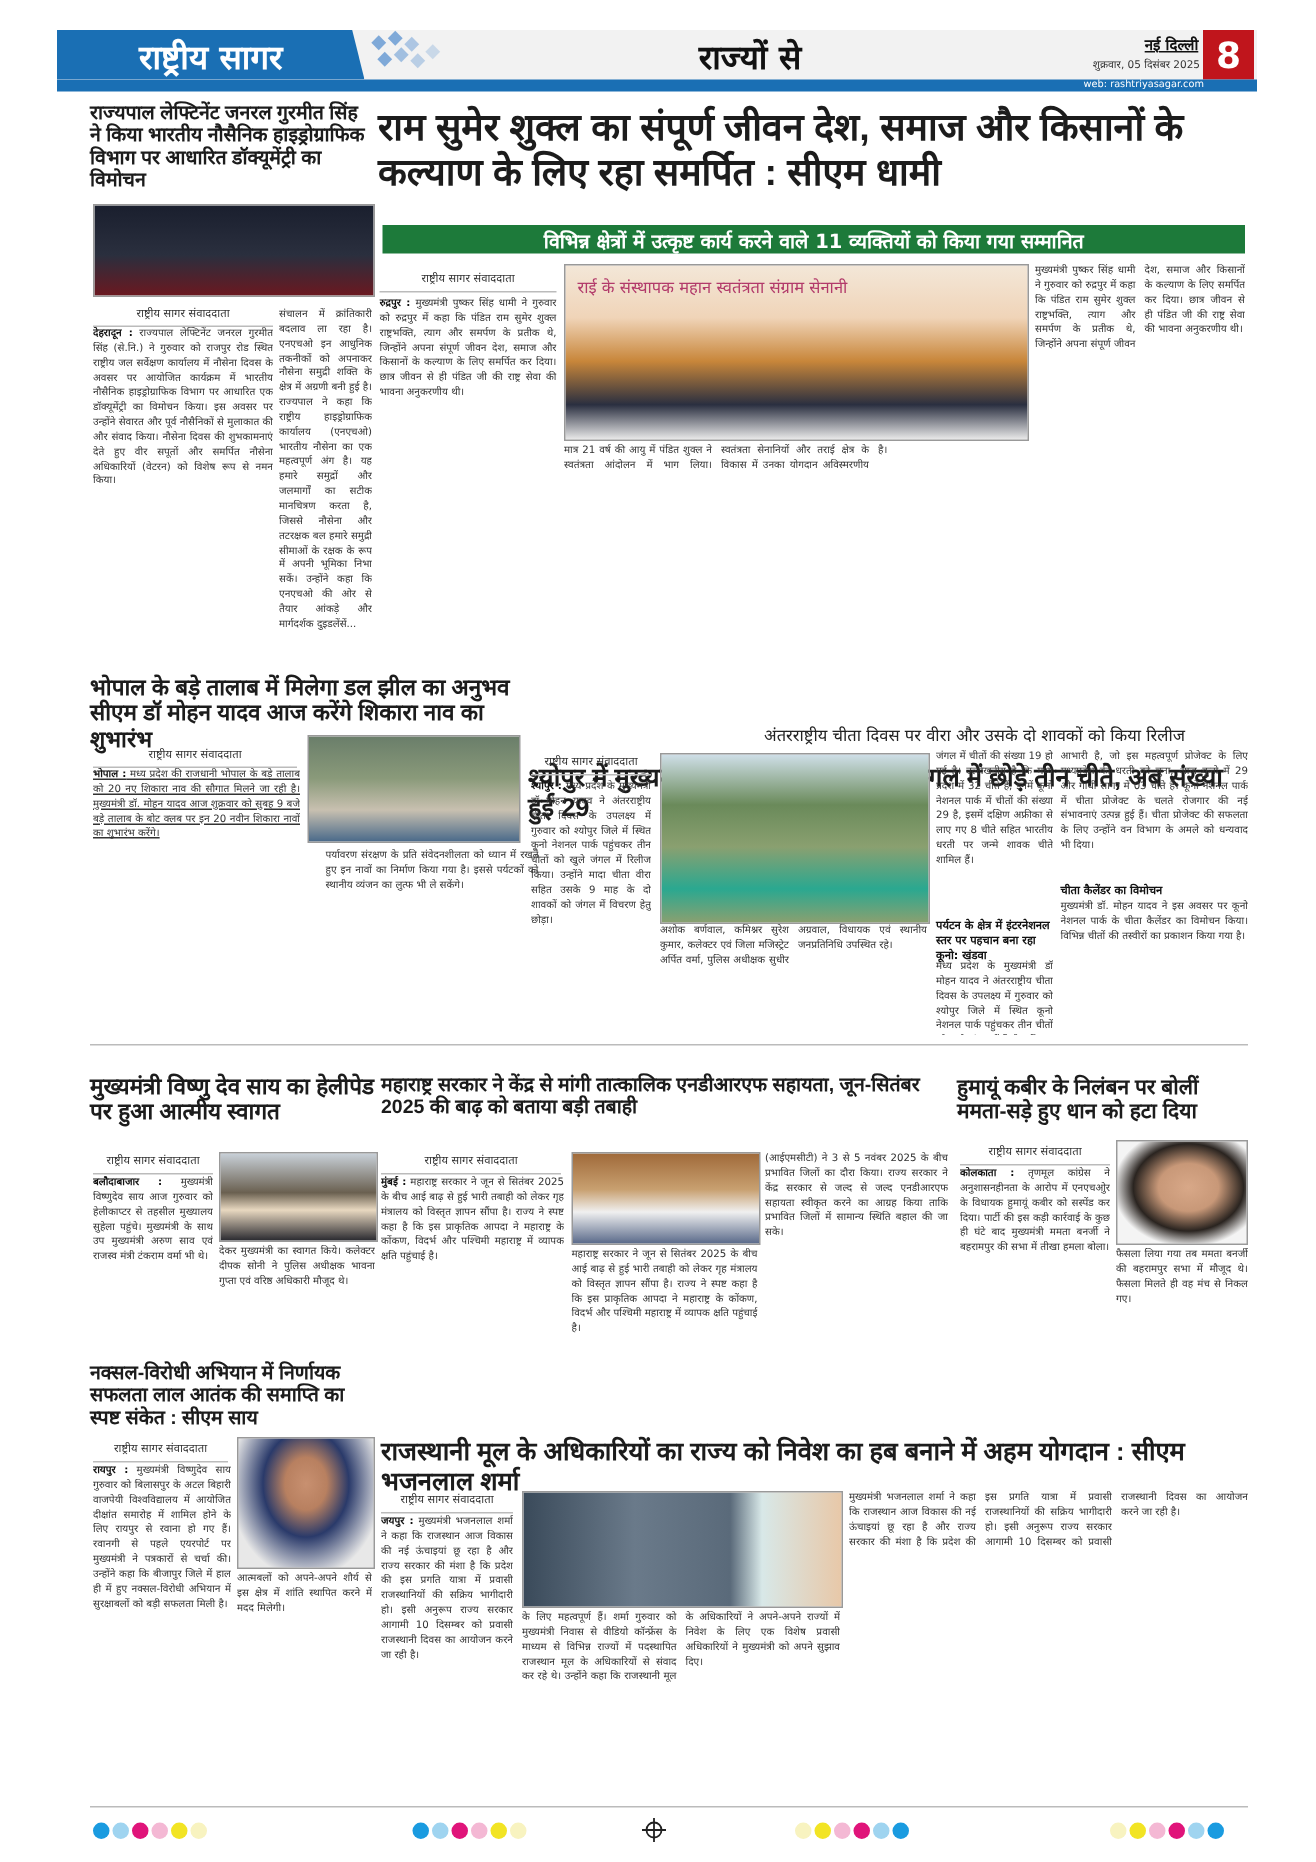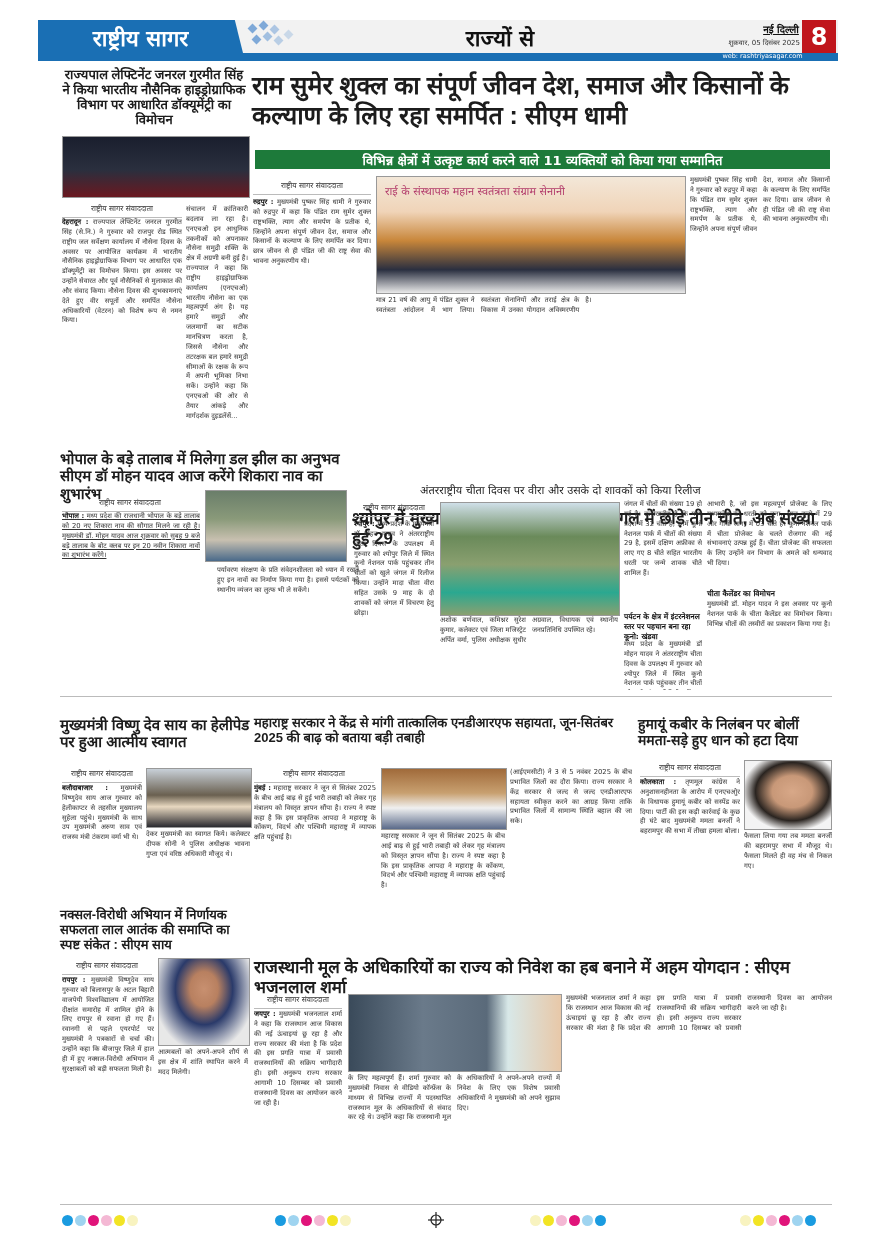--- a/index.html
+++ b/index.html
@@ -42,21 +42,21 @@
     <span style="left:30px;top:15px;opacity:.5"></span>
     <span style="left:40px;top:9px;opacity:.35"></span>
 </div>
 <div class="abs mast-section">राज्यों से</div>
 <div class="abs mast-city">नई दिल्ली</div>
 <div class="abs mast-date">शुक्रवार, 05 दिसंबर 2025</div>
 <div class="abs mast-page">8</div>
 <div class="abs mast-bar"></div>
 <div class="abs mast-web">web: rashtriyasagar.com</div>
 
-<h2 class="abs hl" style="left:60px;top:68px;width:188px;font-size:13px;text-align:center;">राज्यपाल लेफ्टिनेंट जनरल गुरमीत सिंह ने किया भारतीय नौसैनिक हाइड्रोग्राफिक विभाग पर आधारित डॉक्यूमेंट्री का विमोचन</h2>
+<h2 class="abs hl" style="left:60px;top:68px;width:188px;font-size:13px;">राज्यपाल लेफ्टिनेंट जनरल गुरमीत सिंह ने किया भारतीय नौसैनिक हाइड्रोग्राफिक विभाग पर आधारित डॉक्यूमेंट्री का विमोचन</h2>
 <div class="abs photo" style="left:62px;top:136px;width:186px;height:60px;background:linear-gradient(180deg,#1a1f2e 0%,#2a2f3e 55%,#6a1820 100%);"></div>
 <div class="abs byline" style="left:62px;top:203px;width:120px;">राष्ट्रीय सागर संवाददाता</div>
 <div class="abs body" style="left:62px;top:218px;width:120px;height:226px;"><b>देहरादून :</b> <span>राज्यपाल लेफ्टिनेंट जनरल गुरमीत सिंह (से.नि.) ने गुरुवार को राजपुर रोड स्थित राष्ट्रीय जल सर्वेक्षण कार्यालय में नौसेना दिवस के अवसर पर आयोजित कार्यक्रम में भारतीय नौसैनिक हाइड्रोग्राफिक विभाग पर आधारित एक डॉक्यूमेंट्री का विमोचन किया। इस अवसर पर उन्होंने सेवारत और पूर्व नौसैनिकों से मुलाकात की और संवाद किया। नौसेना दिवस की शुभकामनाएं देते हुए वीर सपूतों और समर्पित नौसेना अधिकारियों (वेटरन) को विशेष रूप से नमन किया।</span></div>
 <div class="abs body" style="left:186px;top:205px;width:62px;height:238px;">संचालन में क्रांतिकारी बदलाव ला रहा है। एनएचओ इन आधुनिक तकनीकों को अपनाकर नौसेना समुद्री शक्ति के क्षेत्र में अग्रणी बनी हुई है। राज्यपाल ने कहा कि राष्ट्रीय हाइड्रोग्राफिक कार्यालय (एनएचओ) भारतीय नौसेना का एक महत्वपूर्ण अंग है। यह हमारे समुद्रों और जलमार्गों का सटीक मानचित्रण करता है, जिससे नौसेना और तटरक्षक बल हमारे समुद्री सीमाओं के रक्षक के रूप में अपनी भूमिका निभा सकें। उन्होंने कहा कि एनएचओ की ओर से तैयार आंकड़े और मार्गदर्शक दुइडलेंसें...</div>
 
 <h1 class="abs hl" style="left:252px;top:70px;width:580px;font-size:25px;line-height:1.2;">राम सुमेर शुक्ल का संपूर्ण जीवन देश, समाज और किसानों के कल्याण के लिए रहा समर्पित : सीएम धामी</h1>
 <div class="abs green-bar" style="left:255px;top:150px;width:575px;height:19px;font-size:13px;">विभिन्न क्षेत्रों में उत्कृष्ट कार्य करने वाले 11 व्यक्तियों को किया गया सम्मानित</div>
 <div class="abs byline" style="left:253px;top:180px;width:118px;">राष्ट्रीय सागर संवाददाता</div>
 <div class="abs body" style="left:253px;top:198px;width:118px;height:245px;"><b>रुद्रपुर :</b> <span>मुख्यमंत्री पुष्कर सिंह धामी ने गुरुवार को रुद्रपुर में कहा कि पंडित राम सुमेर शुक्ल राष्ट्रभक्ति, त्याग और समर्पण के प्रतीक थे, जिन्होंने अपना संपूर्ण जीवन देश, समाज और किसानों के कल्याण के लिए समर्पित कर दिया। छात्र जीवन से ही पंडित जी की राष्ट्र सेवा की भावना अनुकरणीय थी।</span></div>
 <div class="abs photo" style="left:376px;top:176px;width:308px;height:116px;background:linear-gradient(180deg,#f3e7d8 0%,#f0d4b8 30%,#c8863a 55%,#2a2f40 80%,#eaeaea 100%);">
@@ -65,21 +65,21 @@
 <div class="abs body" style="left:376px;top:296px;width:308px;height:148px;column-count:3;column-gap:6px;">मात्र 21 वर्ष की आयु में पंडित शुक्ल ने स्वतंत्रता आंदोलन में भाग लिया। स्वतंत्रता सेनानियों और तराई क्षेत्र के विकास में उनका योगदान अविस्मरणीय है।</div>
 <div class="abs body" style="left:690px;top:176px;width:140px;height:268px;column-count:2;column-gap:6px;">मुख्यमंत्री पुष्कर सिंह धामी ने गुरुवार को रुद्रपुर में कहा कि पंडित राम सुमेर शुक्ल राष्ट्रभक्ति, त्याग और समर्पण के प्रतीक थे, जिन्होंने अपना संपूर्ण जीवन देश, समाज और किसानों के कल्याण के लिए समर्पित कर दिया। छात्र जीवन से ही पंडित जी की राष्ट्र सेवा की भावना अनुकरणीय थी।</div>
 
 <h2 class="abs hl" style="left:60px;top:450px;width:290px;font-size:15px;">भोपाल के बड़े तालाब में मिलेगा डल झील का अनुभव सीएम डॉ मोहन यादव आज करेंगे शिकारा नाव का शुभारंभ</h2>
 <div class="abs byline" style="left:62px;top:497px;width:136px;">राष्ट्रीय सागर संवाददाता</div>
 <div class="abs body" style="left:62px;top:512px;width:138px;height:178px;text-decoration:underline;"><b>भोपाल :</b> <span>मध्य प्रदेश की राजधानी भोपाल के बड़े तालाब को 20 नए शिकारा नाव की सौगात मिलने जा रही है। मुख्यमंत्री डॉ. मोहन यादव आज शुक्रवार को सुबह 9 बजे बड़े तालाब के बोट क्लब पर इन 20 नवीन शिकारा नावों का शुभारंभ करेंगे।</span></div>
 <div class="abs photo" style="left:205px;top:490px;width:140px;height:70px;background:linear-gradient(180deg,#6a7e6a 0%,#8a9a7a 40%,#c8c0b0 70%,#4a6a8a 100%);"></div>
 <div class="abs body" style="left:217px;top:566px;width:142px;height:124px;">पर्यावरण संरक्षण के प्रति संवेदनशीलता को ध्यान में रखते हुए इन नावों का निर्माण किया गया है। इससे पर्यटकों को स्थानीय व्यंजन का लुत्फ भी ले सकेंगे।</div>
 
 <h2 class="abs hl" style="left:352px;top:470px;width:480px;font-size:17px;margin-top:39px;">श्योपुर में मुख्यमंत्री डॉ मोहन यादव ने खुले जंगल में छोड़े तीन चीते, अब संख्या हुई 29</h2>
-<div class="abs" style="left:420px;top:482px;width:370px;font-size:11px;text-align:left;color:#222;">अंतरराष्ट्रीय चीता दिवस पर वीरा और उसके दो शावकों को किया रिलीज</div>
+<div class="abs" style="left:420px;top:482px;width:370px;font-size:11px;text-align:right;color:#222;">अंतरराष्ट्रीय चीता दिवस पर वीरा और उसके दो शावकों को किया रिलीज</div>
 <div class="abs byline" style="left:354px;top:502px;width:80px;">राष्ट्रीय सागर संवाददाता</div>
 <div class="abs body" style="left:354px;top:520px;width:80px;height:170px;"><b>श्योपुर :</b> <span>मध्य प्रदेश के मुख्यमंत्री डॉ मोहन यादव ने अंतरराष्ट्रीय चीता दिवस के उपलक्ष्य में गुरुवार को श्योपुर जिले में स्थित कूनो नेशनल पार्क पहुंचकर तीन चीतों को खुले जंगल में रिलीज किया। उन्होंने मादा चीता वीरा सहित उसके 9 माह के दो शावकों को जंगल में विचरण हेतु छोड़ा।</span></div>
 <div class="abs photo" style="left:440px;top:502px;width:178px;height:112px;background:linear-gradient(180deg,#cfdfe8 0%,#6a8a5a 30%,#8aa070 55%,#2aa890 80%,#8aa070 100%);"></div>
 <div class="abs body" style="left:440px;top:616px;width:178px;height:74px;column-count:2;column-gap:6px;">अशोक बर्णवाल, कमिश्नर सुरेश कुमार, कलेक्टर एवं जिला मजिस्ट्रेट अर्पित वर्मा, पुलिस अधीक्षक सुधीर अग्रवाल, विधायक एवं स्थानीय जनप्रतिनिधि उपस्थित रहे।</div>
 <div class="abs body" style="left:624px;top:500px;width:78px;height:110px;">जंगल में चीतों की संख्या 19 हो गई है। उल्लेखनीय है कि मध्य प्रदेश में 32 चीते हैं, इनमें कूनो नेशनल पार्क में चीतों की संख्या 29 है, इसमें दक्षिण अफ्रीका से लाए गए 8 चीते सहित भारतीय धरती पर जन्मे शावक चीते शामिल हैं।</div>
 <div class="abs" style="left:624px;top:612px;width:78px;font-size:7.5px;font-weight:bold;color:#111;line-height:1.3;">पर्यटन के क्षेत्र में इंटरनेशनल स्तर पर पहचान बना रहा कूनो: खंडवा</div>
 <div class="abs body" style="left:624px;top:640px;width:78px;height:50px;">मध्य प्रदेश के मुख्यमंत्री डॉ मोहन यादव ने अंतरराष्ट्रीय चीता दिवस के उपलक्ष्य में गुरुवार को श्योपुर जिले में स्थित कूनो नेशनल पार्क पहुंचकर तीन चीतों को खुले जंगल में रिलीज किया। उन्होंने मादा चीता वीरा सहित उसके 9 माह के दो शावकों को जंगल में विचरण हेतु छोड़ा।</div>
 <div class="abs body" style="left:707px;top:500px;width:125px;height:86px;">आभारी है, जो इस महत्वपूर्ण प्रोजेक्ट के लिए मध्यप्रदेश की धरती को चुना, आज कूनो में 29 और गांधी सागर में 03 चीते हैं। कूनो नेशनल पार्क में चीता प्रोजेक्ट के चलते रोजगार की नई संभावनाएं उत्पन्न हुई हैं। चीता प्रोजेक्ट की सफलता के लिए उन्होंने वन विभाग के अमले को धन्यवाद भी दिया।</div>
 <div class="abs" style="left:707px;top:588px;width:125px;font-size:7.5px;font-weight:bold;color:#111;">चीता कैलेंडर का विमोचन</div>
 <div class="abs body" style="left:707px;top:600px;width:125px;height:90px;">मुख्यमंत्री डॉ. मोहन यादव ने इस अवसर पर कूनो नेशनल पार्क के चीता कैलेंडर का विमोचन किया। विभिन्न चीतों की तस्वीरों का प्रकाशन किया गया है।</div>

